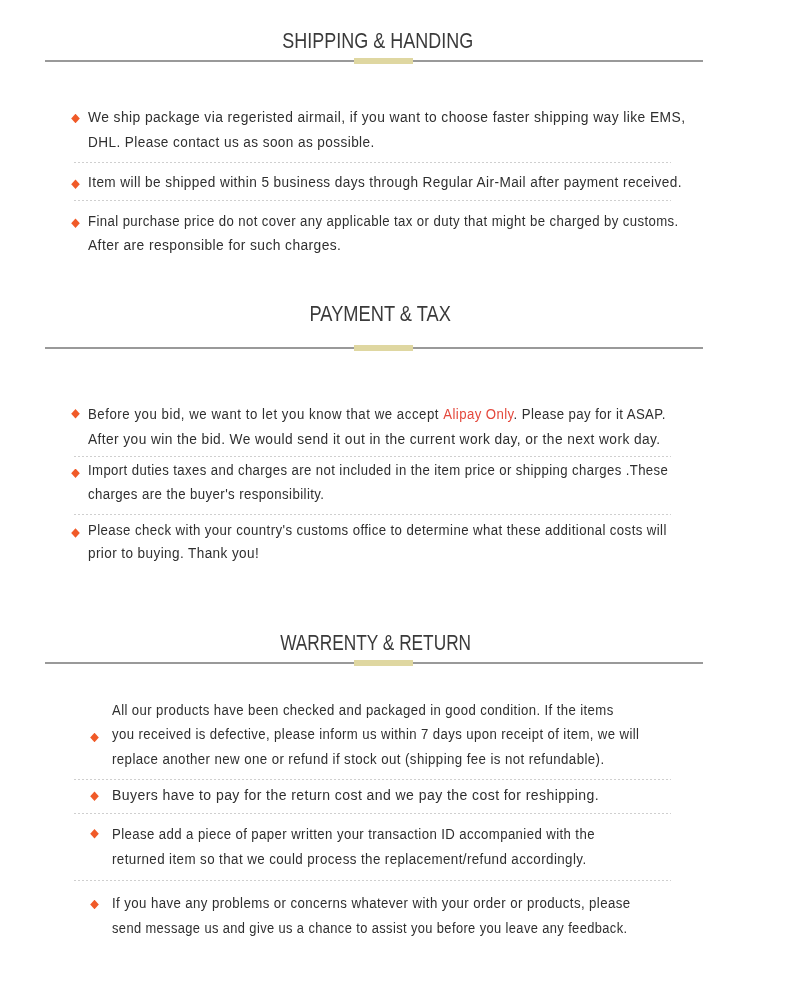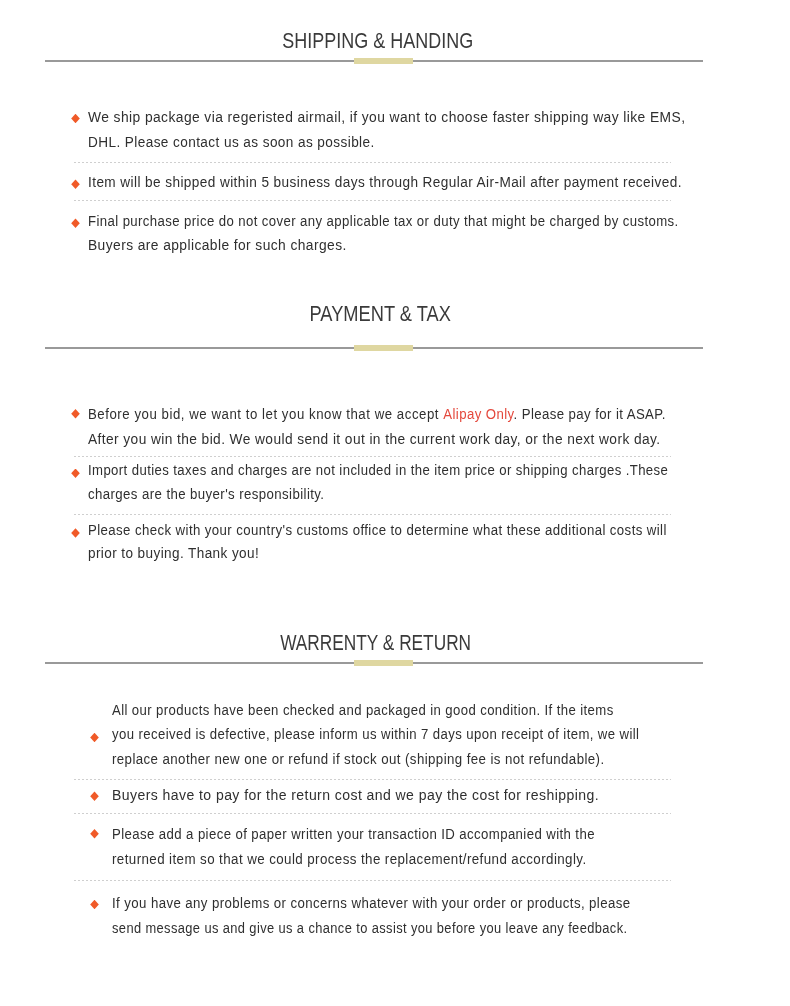--- a/index.html
+++ b/index.html
@@ -48,21 +48,21 @@
             <i></i>
           </span>
         <span class="line" style="--sx:0.986;left:88px;top:176.1px;">Item will be shipped within 5 business days through Regular Air-Mail after payment received.</span>
       </li>
       <div class="sep" style="left:74px;width:597px;top:200px;"></div>
       <li class="item">
         <span class="bullet" style="left:75.5px;top:222.9px;">
             <i></i>
           </span>
         <span class="line" style="--sx:0.955;left:88px;top:215.4px;">Final purchase price do not cover any applicable tax or duty that might be charged by customs.</span>
-        <span class="line" style="--sx:1.000;left:88px;top:238.6px;">Buyers are applicable for such charges.</span>
+        <span class="line" style="--sx:1.000;left:88px;top:238.6px;">After are responsible for such charges.</span>
       </li>
     </ul>
   </div>
 
   <div>
     <div class="sec-title" style="top:303px;--tsx:0.830;--tl:2px;"><span>PAYMENT &amp; TAX</span></div>
     <div class="rule" style="top:347px;">
       <div class="rule-seg"></div>
     </div>
 

